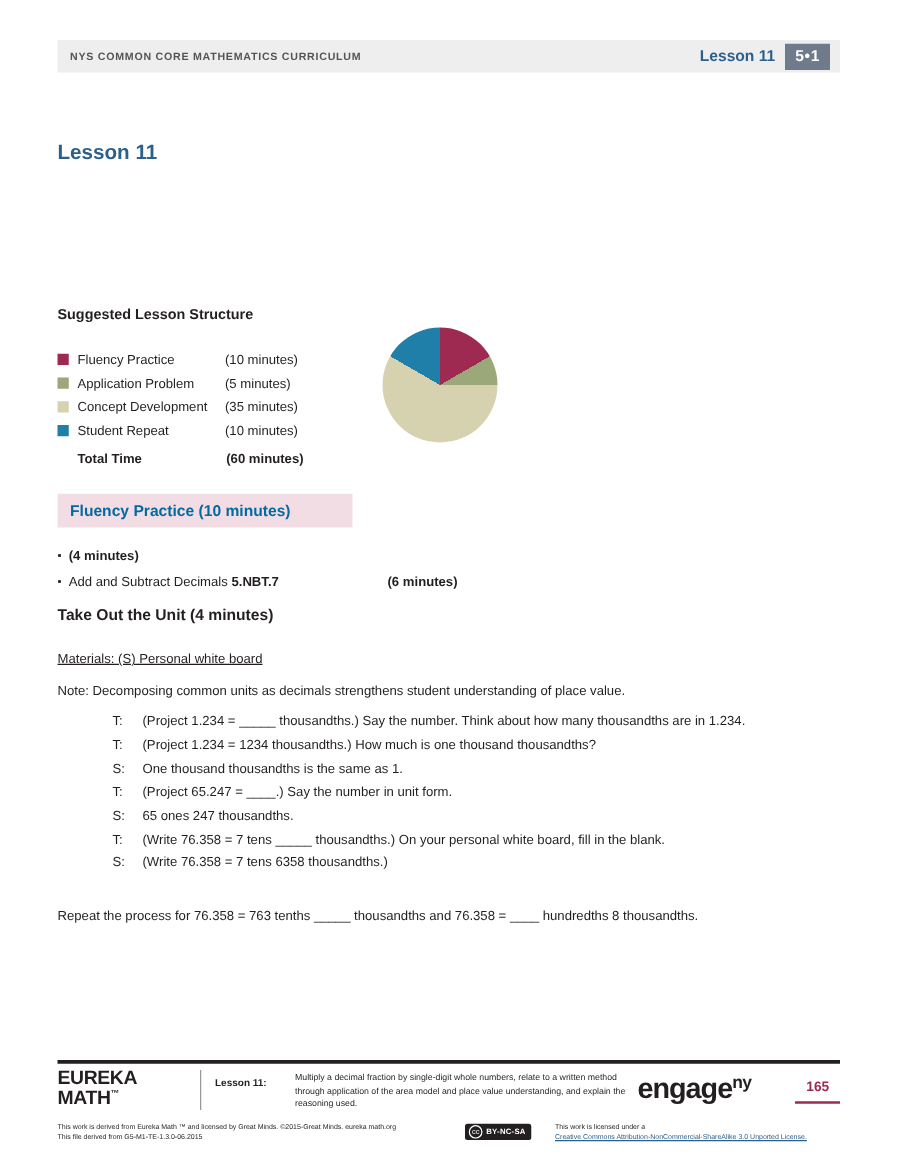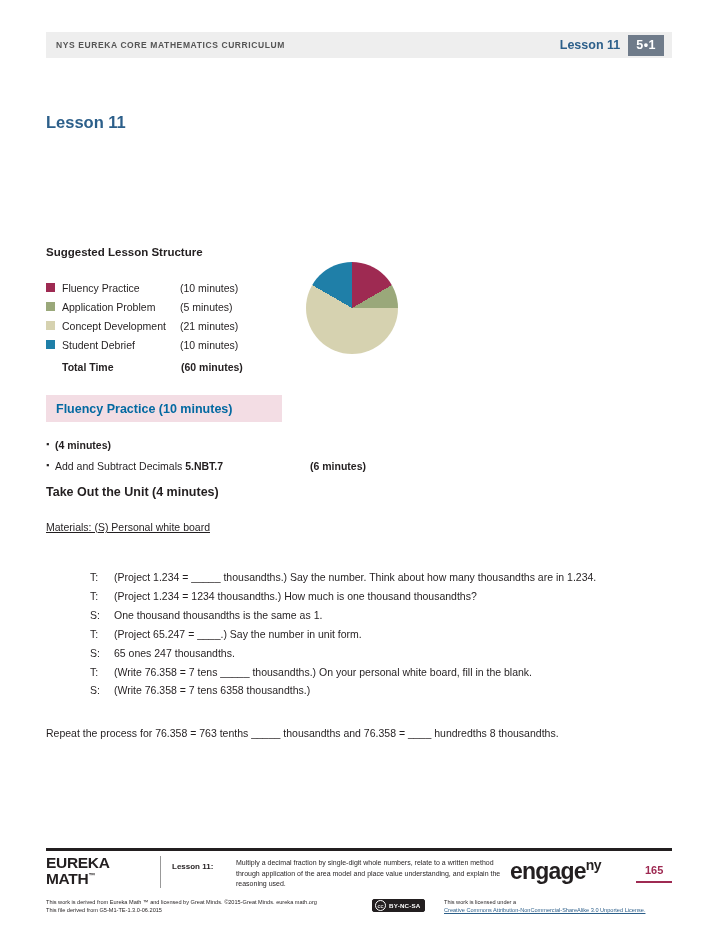--- a/index.html
+++ b/index.html
@@ -359,21 +359,21 @@
     color: #2c5f8a;
     text-decoration: underline;
   }
 </style>
 </head>
 <body>
 
 <div class="page">
 
   <div class="header">
-    <span class="header-title">NYS EUREKA CORE MATHEMATICS CURRICULUM</span>
+    <span class="header-title">NYS COMMON CORE MATHEMATICS CURRICULUM</span>
     <span class="header-lesson">Lesson 11</span>
     <span class="header-module">5•1</span>
   </div>
 
   <div class="lesson-title">Lesson 11</div>
 
   <div class="sls-heading">Suggested Lesson Structure</div>
 
   <div class="structure">
     <div class="structure-row">
@@ -382,25 +382,25 @@
       <span class="structure-time">(10 minutes)</span>
     </div>
     <div class="structure-row">
       <span class="swatch" style="background:#9aa87a"></span>
       <span class="structure-name">Application Problem</span>
       <span class="structure-time">(5 minutes)</span>
     </div>
     <div class="structure-row">
       <span class="swatch" style="background:#d6d2b0"></span>
       <span class="structure-name">Concept Development</span>
-      <span class="structure-time">(21 minutes)</span>
+      <span class="structure-time">(35 minutes)</span>
     </div>
     <div class="structure-row">
       <span class="swatch" style="background:#1f7fa8"></span>
-      <span class="structure-name">Student Debrief</span>
+      <span class="structure-name">Student Repeat</span>
       <span class="structure-time">(10 minutes)</span>
     </div>
     <div class="structure-row total">
       <span class="structure-name">Total Time</span>
       <span class="structure-time">(60 minutes)</span>
     </div>
   </div>
 
   <div class="pie-wrap">
     <div class="pie" style="background: conic-gradient(#9e2a52 0deg 60deg, #9aa87a 60deg 90deg, #d6d2b0 90deg 300deg, #1f7fa8 300deg 360deg);"></div>
@@ -417,20 +417,21 @@
     </div>
     <div class="fluency-item">
       <span class="bullet">▪</span>
       <span class="fl-label"><span>Add and Subtract Decimals </span><b>5.NBT.7</b></span>
       <span class="fl-time">(6 minutes)</span>
     </div>
   </div>
 
   <div class="sec-heading">Take Out the Unit  (4 minutes)</div>
   <div class="materials">Materials:   (S) Personal white board</div>
+  <div class="note">Note:  Decomposing common units as decimals strengthens student understanding of place value.</div>
 
   <div class="dialogue">
     <div class="d-row">
       <span class="d-speaker">T:</span>
       <span class="d-text">(Project 1.234 = _____ thousandths.)  Say the number.  Think about how many thousandths are in 1.234.</span>
     </div>
     <div class="d-row">
       <span class="d-speaker">T:</span>
       <span class="d-text">(Project 1.234 = 1234 thousandths.)  How much is one thousand thousandths?</span>
     </div>

